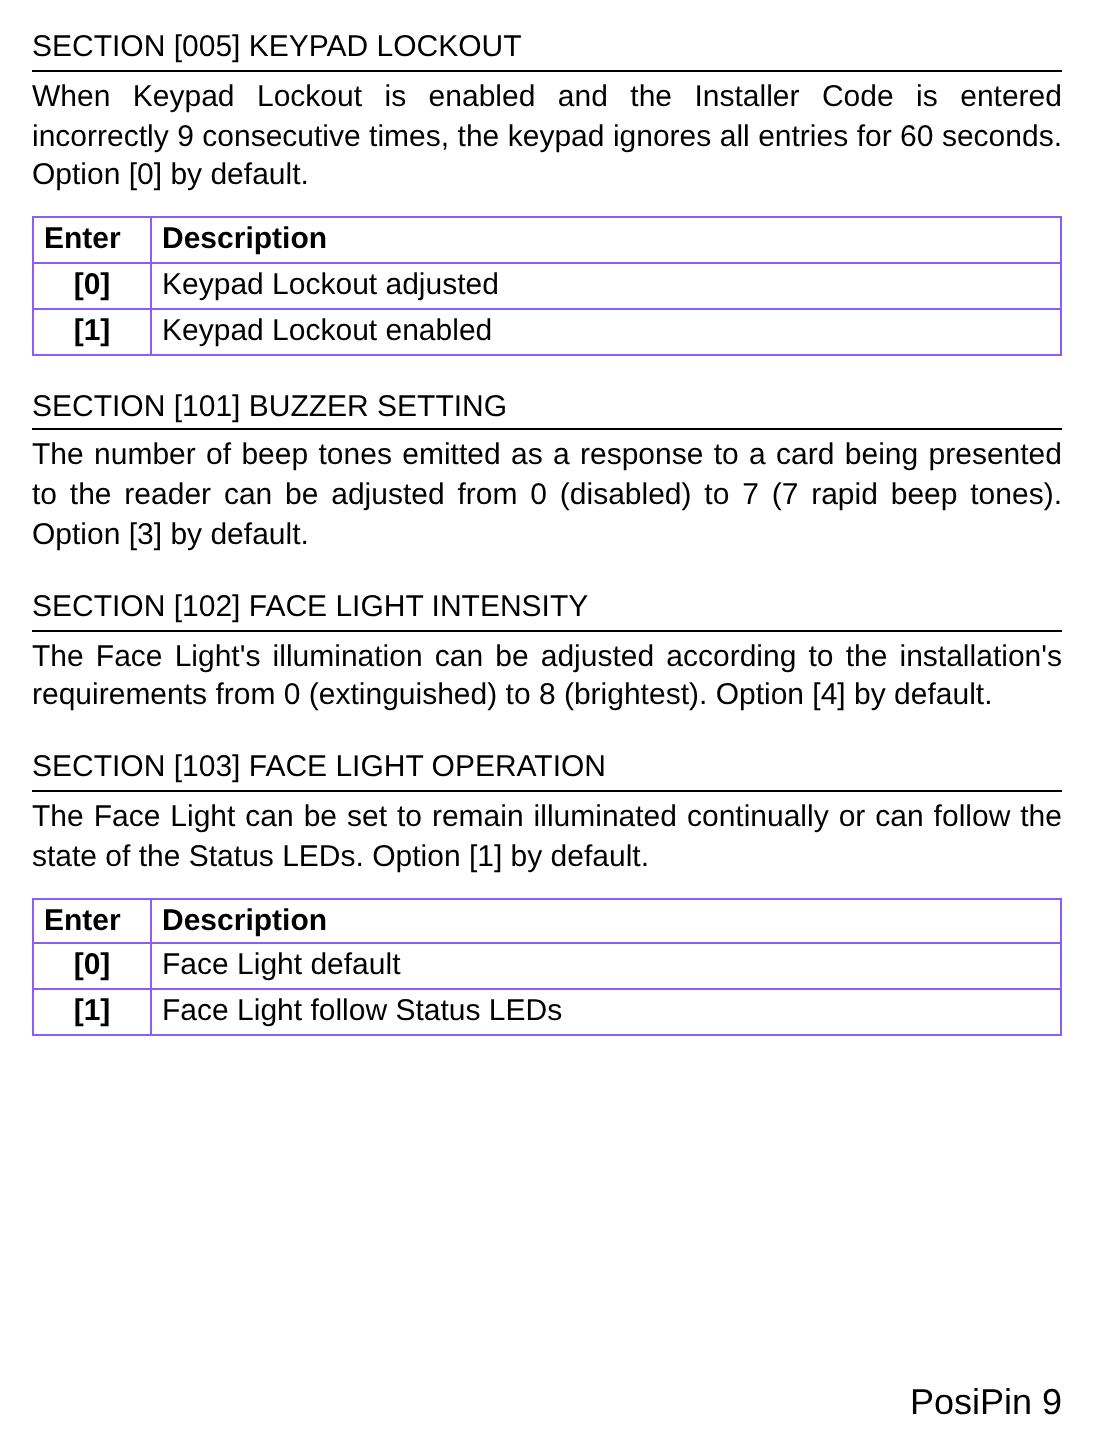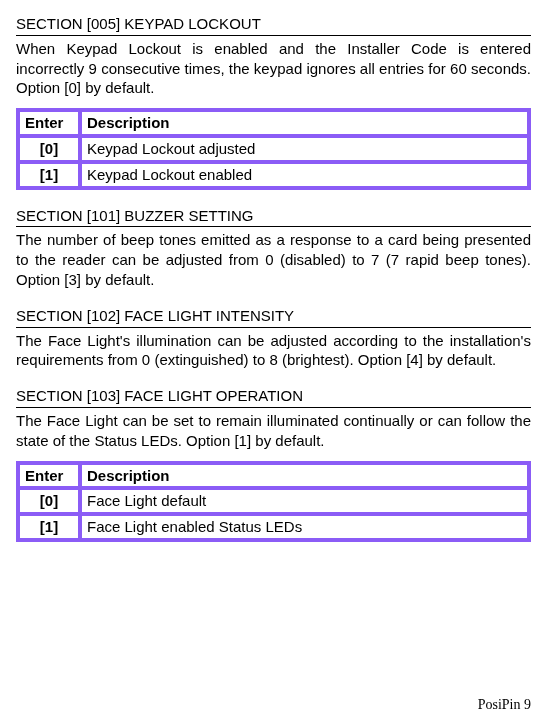--- a/index.html
+++ b/index.html
@@ -29,43 +29,42 @@
     text-align: justify;
     margin-bottom: 10px;
   }
   table {
     border-collapse: collapse;
     width: 100%;
     margin-bottom: 6px;
     table-layout: fixed;
   }
   th, td {
-    border: 4px solid #8b5cf6;
+    border: 1px solid #8b5cf6;
     padding: 1px 5px;
     text-align: left;
     vertical-align: top;
   }
   .col-enter {
     width: 48px;
     text-align: center;
     font-weight: bold;
   }
   th {
     font-weight: bold;
     text-align: left;
   }
   th.col-enter {
     text-align: left;
   }
   .footer {
     position: absolute;
     bottom: 12px;
     right: 16px;
-    font-size: 14px;
-    font-family: Liberation Serif, serif;
+    font-size: 18px;
   }
 </style>
 </head>
 <body>
 
 <div class="section-heading first">SECTION [005] KEYPAD LOCKOUT</div>
 <div class="body-text">When Keypad Lockout is enabled and the Installer Code is entered incorrectly 9 consecutive times, the keypad ignores all entries for 60 seconds. Option [0] by default.</div>
 <table>
   <tbody>
       <tr>
@@ -96,18 +95,18 @@
       <tr>
     <th class="col-enter">Enter</th>
     <th>Description</th>
   </tr>
   <tr>
     <td class="col-enter">[0]</td>
     <td>Face Light default</td>
   </tr>
   <tr>
     <td class="col-enter">[1]</td>
-    <td>Face Light enabled Status LEDs</td>
+    <td>Face Light follow Status LEDs</td>
   </tr>
 </tbody>
   </table>
 
 <div class="footer">PosiPin 9</div>
 
 </body></html>

